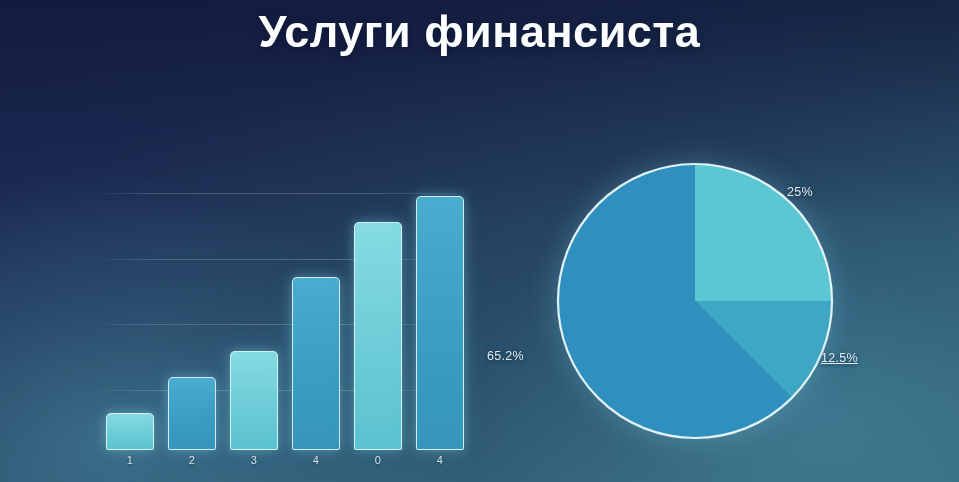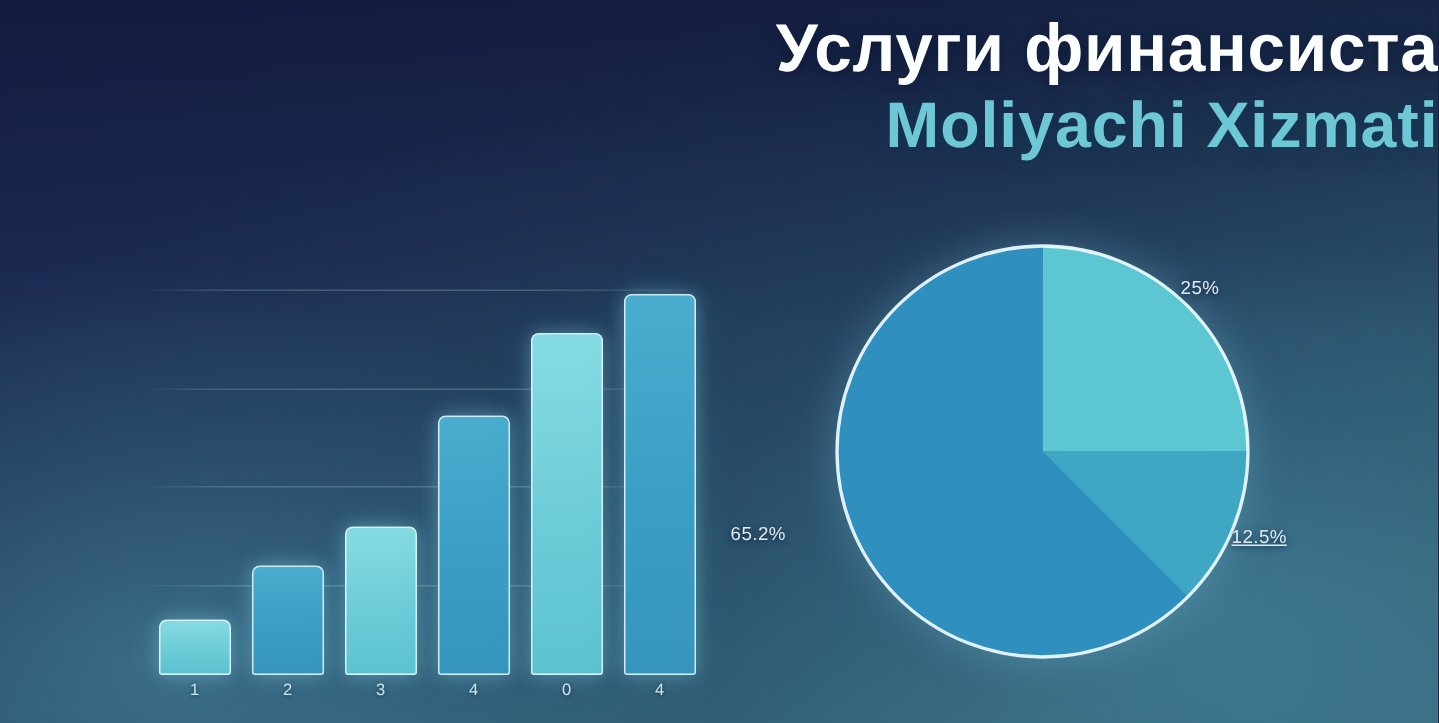--- a/index.html
+++ b/index.html
@@ -58,21 +58,21 @@
         rgba(13,20,50,0.55) 0%,
         rgba(13,20,50,0.18) 26%,
         rgba(0,0,0,0) 46%);
   }
   
   .title-block {
     position: absolute;
     top: 8px;
     left: 0;
     width: 959px;
-    text-align: right;
+    text-align: center;
     z-index: 6;
   }
   .title-ru {
     font-size: 45px;
     font-weight: bold;
     color: #fdfeff;
     letter-spacing: 0.5px;
     line-height: 1.08;
     text-shadow: 0 2px 10px rgba(5,15,40,0.55);
   }
@@ -176,21 +176,20 @@
 
 <div id="stage">
 
   <div class="bg-base"></div>
   <div class="bg-glow-left"></div>
   <div class="bg-glow-right"></div>
   <div class="bg-vignette-top"></div>
 
   <div class="title-block">
     <div class="title-ru">Услуги финансиста</div>
-    <div class="title-uz">Moliyachi Xizmati</div>
   </div>
 
   <div class="bar-chart">
     <div class="gridlines" id="gridlines">
         <div class="gridline" style="top: 31.4182px;"></div>
         <div class="gridline" style="top: 96.8727px;"></div>
         <div class="gridline" style="top: 162.327px;"></div>
         <div class="gridline" style="top: 227.782px;"></div>
       </div>
     <div class="bars-layer" id="bars-layer">

